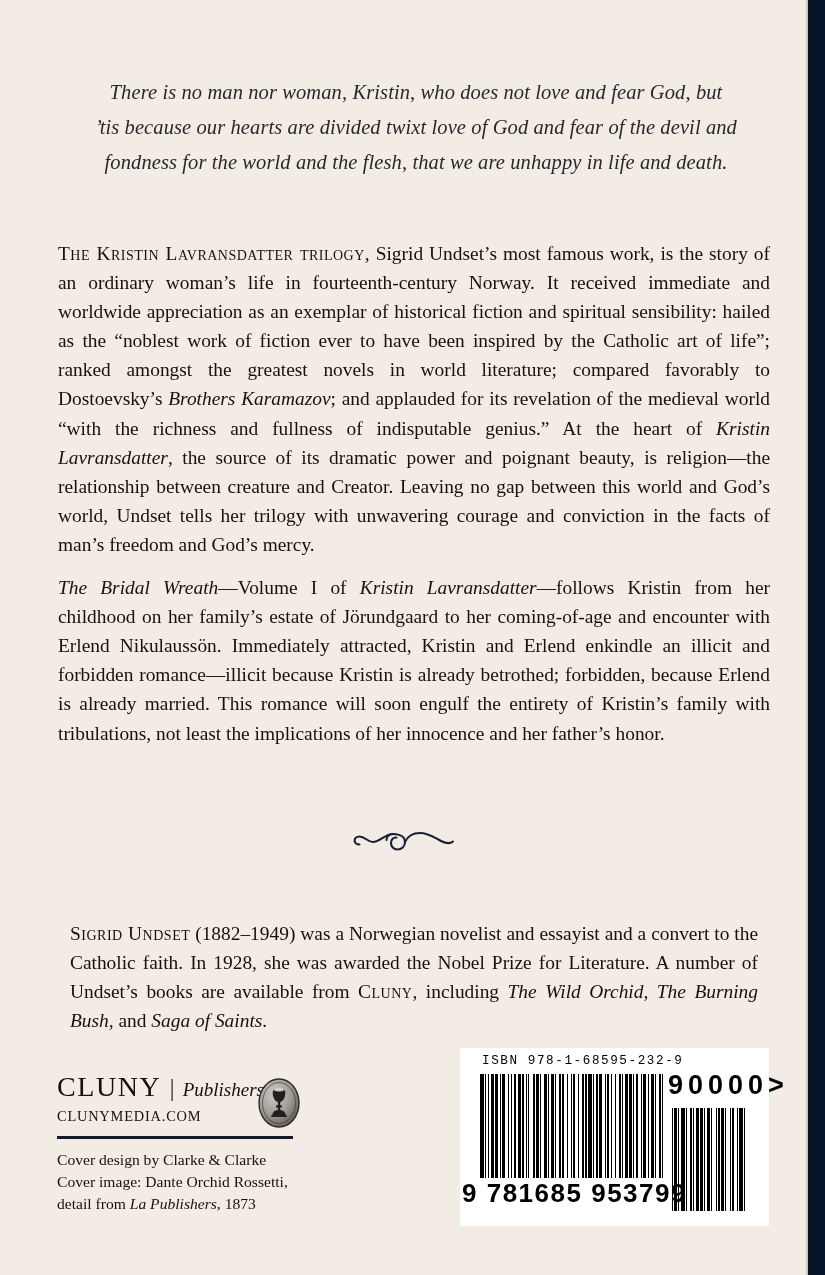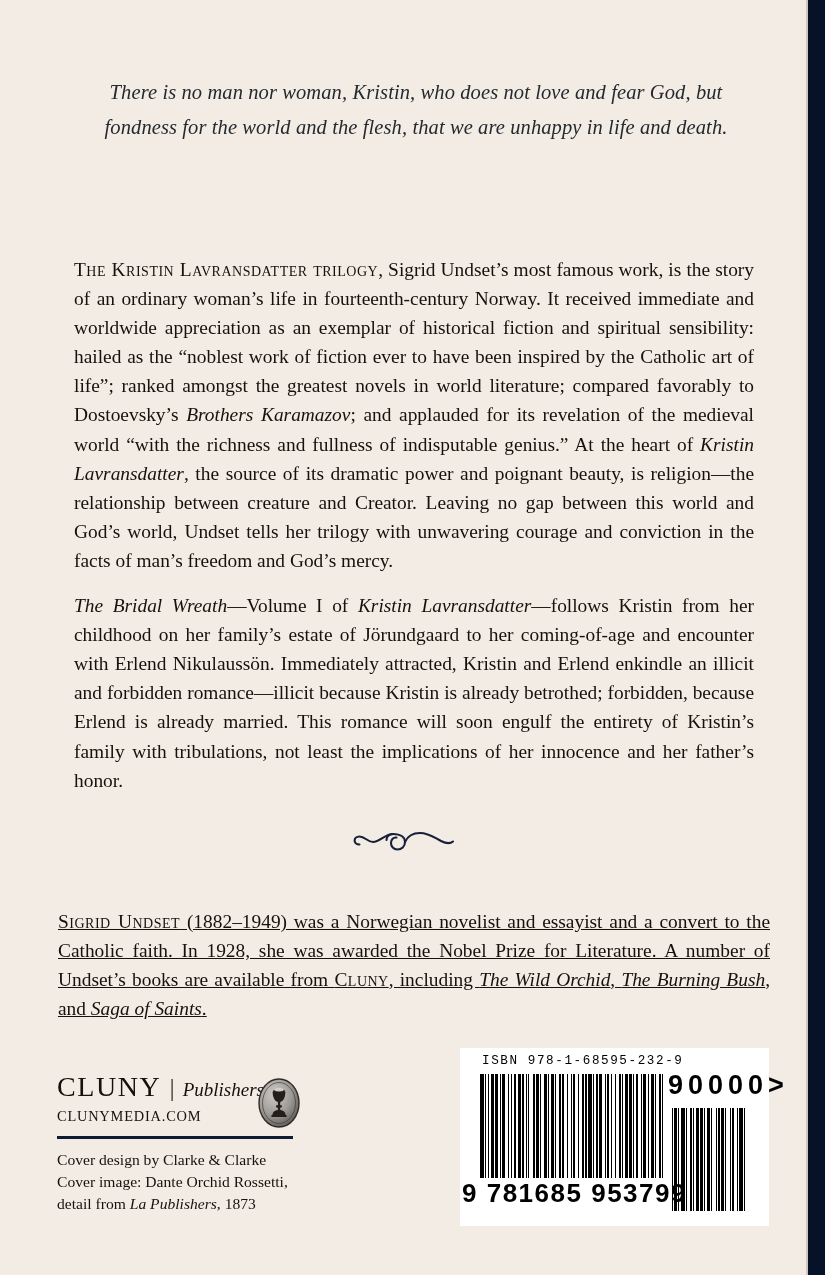--- a/index.html
+++ b/index.html
@@ -65,21 +65,21 @@
   #body-copy {
     position: absolute;
     left: 58px;
     top: 228px;
     width: 712px;
     font-size: 19.4px;
     line-height: 29.1px;
     text-align: justify;
     color: #16110e;
   }
-  #body-copy p { margin: 16px; }
+  #body-copy p { margin: 0; }
   #body-copy p + p { margin-top: 14px; }
   .smallcaps {
     font-variant: small-caps;
     letter-spacing: 0.5px;
   }
   .ital { font-style: italic; }
 
   
   #ornament {
     position: absolute;
@@ -94,21 +94,21 @@
   #author-bio {
     position: absolute;
     left: 58px;
     top: 896px;
     width: 712px;
     font-size: 19.4px;
     line-height: 29.1px;
     text-align: justify;
     color: #16110e;
   }
-  #author-bio p { margin: 0; text-decoration: underline; }
+  #author-bio p { margin: 12px; }
 
   
   #publisher-block {
     position: absolute;
     left: 57px;
     top: 1062px;
     width: 250px;
   }
   #pub-name-row {
     display: flex;
@@ -228,20 +228,21 @@
 </style>
 </head>
 <body>
 
 <div id="cover">
 
   <div id="content">
 
     <div id="epigraph">
       <span class="ln">There is no man nor woman, Kristin, who does not love and fear God, but</span>
+      <span class="ln">’tis because our hearts are divided twixt love of God and fear of the devil and</span>
       <span class="ln">fondness for the world and the flesh, that we are unhappy in life and death.</span>
     </div>
 
     <div id="body-copy">
       <p><span class="smallcaps">The Kristin Lavransdatter trilogy</span><span>, Sigrid Undset’s most famous work, is the story of an ordinary woman’s life in fourteenth-century Norway. It received immediate and worldwide appreciation as an exemplar of historical fiction and spiritual sensibility: hailed as the “noblest work of fiction ever to have been inspired by the Catholic art of life”; ranked amongst the greatest novels in world literature; compared favorably to Dostoevsky’s </span><span class="ital">Brothers Karamazov</span><span>; and applauded for its revelation of the medieval world “with the richness and fullness of indisputable genius.” At the heart of </span><span class="ital">Kristin Lavransdatter</span><span>, the source of its dramatic power and poignant beauty, is religion—the relationship between creature and Creator. Leaving no gap between this world and God’s world, Undset tells her trilogy with unwavering courage and conviction in the facts of man’s freedom and God’s mercy.</span></p>
 
       <p><span class="ital">The Bridal Wreath</span><span>—Volume I of </span><span class="ital">Kristin Lavransdatter</span><span>—follows Kristin from her childhood on her family’s estate of Jörundgaard to her coming-of-age and encounter with Erlend Nikulaussön. Immediately attracted, Kristin and Erlend enkindle an illicit and forbidden romance—illicit because Kristin is already betrothed; forbidden, because Erlend is already married. This romance will soon engulf the entirety of Kristin’s family with tribulations, not least the implications of her innocence and her father’s honor.</span></p>
     </div>
 
     <div id="ornament">

